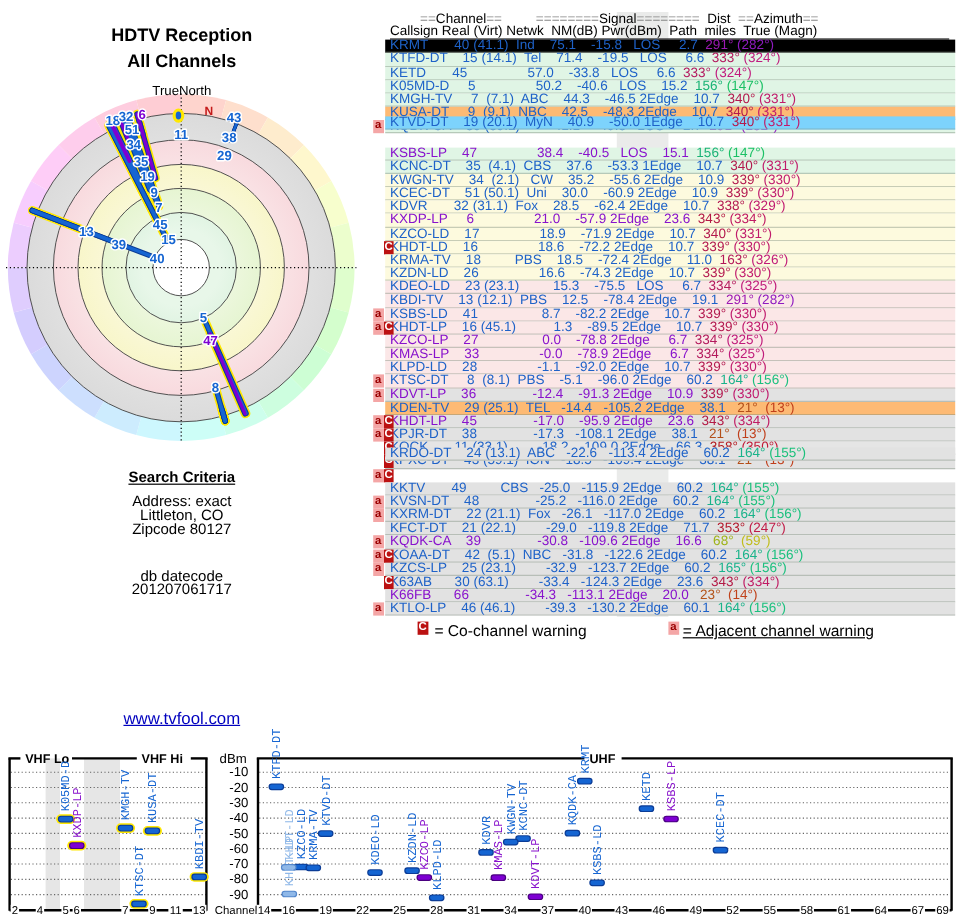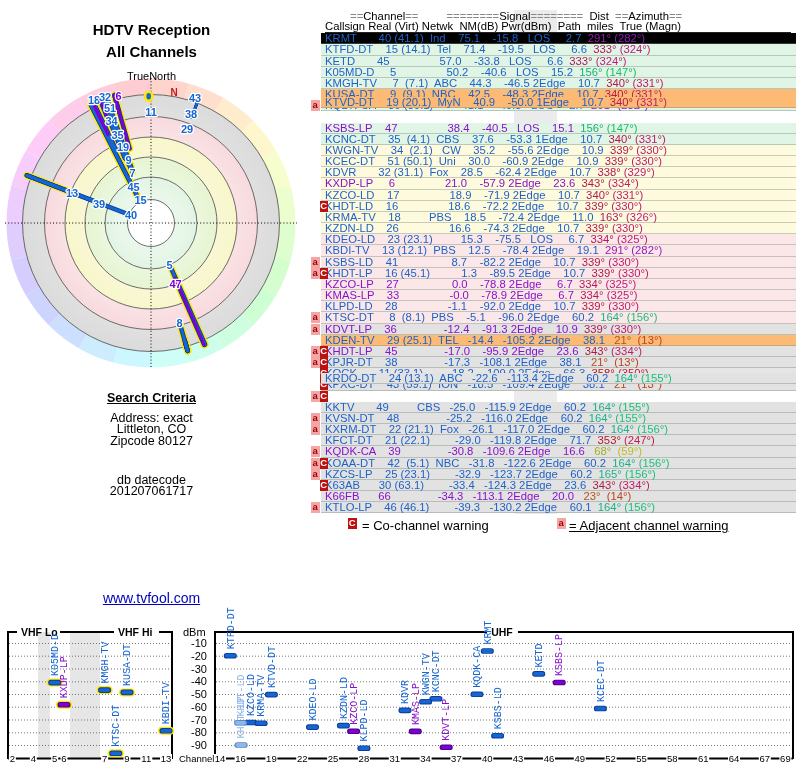--- a/index.html
+++ b/index.html
@@ -229,21 +229,21 @@
 <div class="row" style="top:77.88px;background:#e0f5e5">
     <pre class="t" style="color:#1e62c8">KMGH-TV     7  (7.1)  ABC    44.3    -46.5 2Edge    10.7<span style="color:hsl(340,75%,40%)">  340°</span><span style="color:hsl(331,75%,43%)"> (331°)</span></pre>
   </div>
 <div class="row" style="top:89.05px;background:#fdba74">
     <pre class="t" style="color:#1e62c8">KUSA-DT     9  (9.1)  NBC    42.5    -48.3 2Edge    10.7<span style="color:hsl(340,75%,40%)">  340°</span><span style="color:hsl(331,75%,43%)"> (331°)</span></pre>
   </div>
 <div class="row" style="top:100.22px;background:#e0f5e5">
     <pre class="t" style="color:#1e62c8">KQDK-CA    39 (39.1)         41.1    -49.8   LOS     2.7<span style="color:hsl(291,75%,40%)">  291°</span><span style="color:hsl(282,75%,43%)"> (282°)</span></pre>
   </div>
 <div class="mk a" style="top:100.22px">a</div>
-<div class="row" style="top:97px;background:#fdba74">
+<div class="row" style="top:97px;background:#7dd3fc">
     <pre class="t" style="color:#1e62c8">KTVD-DT    19 (20.1)  MyN    40.9    -50.0 1Edge    10.7<span style="color:hsl(340,75%,40%)">  340°</span><span style="color:hsl(331,75%,43%)"> (331°)</span></pre>
   </div>
 <div class="row" style="top:122.56px;background:#e0f5e5">
     <pre class="t" style="color:#8812cc">KSBS-LP    47                38.4    -40.5   LOS    15.1<span style="color:hsl(156,75%,40%)">  156°</span><span style="color:hsl(147,75%,43%)"> (147°)</span></pre>
   </div>
 <div class="row" style="top:133.73px;background:#e0f5e5">
     <pre class="t" style="color:#1e62c8">KCNC-DT    35  (4.1)  CBS    37.6    -53.3 1Edge    10.7<span style="color:hsl(340,75%,40%)">  340°</span><span style="color:hsl(331,75%,43%)"> (331°)</span></pre>
   </div>
 <div class="row" style="top:144.90px;background:#fdfade">
     <pre class="t" style="color:#1e62c8">KWGN-TV    34  (2.1)   CW    35.2    -55.6 2Edge    10.9<span style="color:hsl(339,75%,40%)">  339°</span><span style="color:hsl(330,75%,43%)"> (330°)</span></pre>

